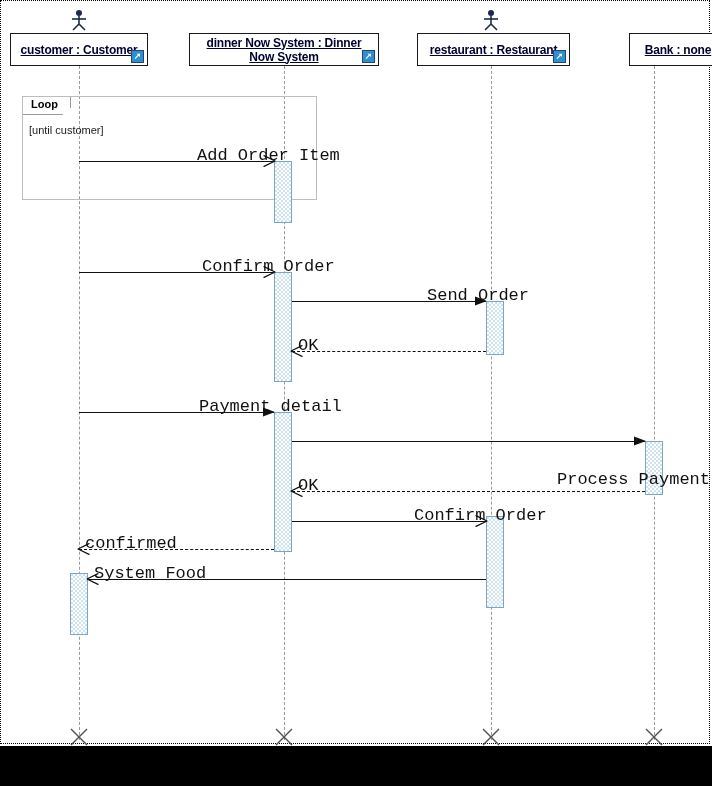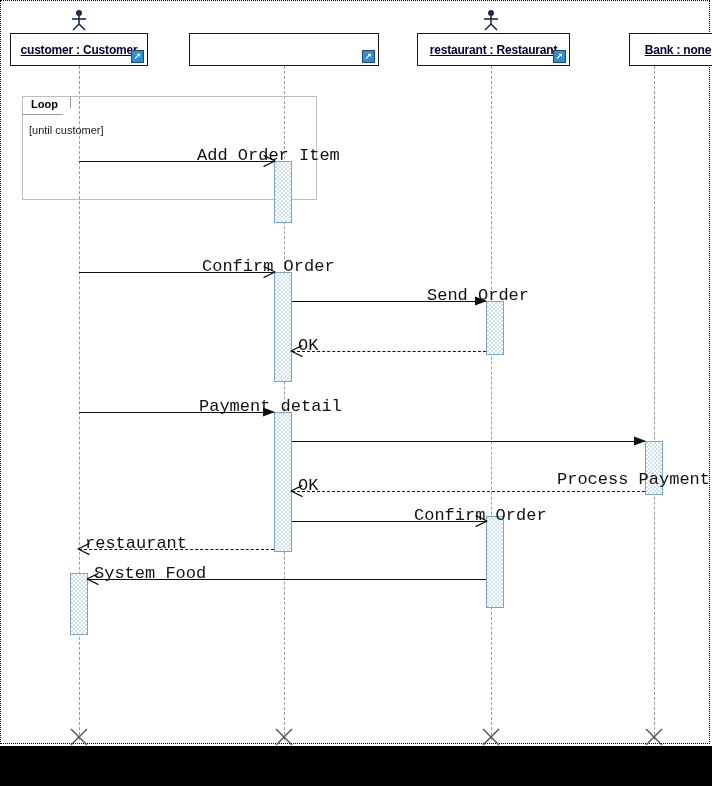--- a/index.html
+++ b/index.html
@@ -191,20 +191,22 @@
         <div class="badge">
           <svg width="11" height="11" viewBox="0 0 11 11">
             <rect x="0" y="0" width="11" height="11" fill="#2f8fd0"></rect>
             <path d="M3 7.6 L7.4 3.2" stroke="#ffffff" stroke-width="1.2"></path>
             <path d="M4.6 2.8 L7.9 2.8 L7.9 6.1 Z" fill="#ffffff"></path>
           </svg>
         </div>
       </div>
       <div class="lifeline" style="left: 284px; top: 66px; height: 674px;"></div>
       <div class="head" style="left: 189px; top: 33px; width: 190px; height: 33px;">
+        <div class="head-label">dinner Now System : Dinner
+Now System</div>
         <div class="badge">
           <svg width="11" height="11" viewBox="0 0 11 11">
             <rect x="0" y="0" width="11" height="11" fill="#2f8fd0"></rect>
             <path d="M3 7.6 L7.4 3.2" stroke="#ffffff" stroke-width="1.2"></path>
             <path d="M4.6 2.8 L7.9 2.8 L7.9 6.1 Z" fill="#ffffff"></path>
           </svg>
         </div>
       </div>
       <div class="lifeline" style="left: 491px; top: 66px; height: 674px;"></div>
       <div class="actor" style="left: 482px; top: 9px;">
@@ -303,21 +305,21 @@
           <polyline points="1,0.6 12,6 1,11.4" fill="none" stroke="#111111" stroke-width="1.2" stroke-linecap="round" stroke-linejoin="round"></polyline>
         </svg>
       </div>
       <div class="msg-label" style="top: 506px; left: 414px;">Confirm Order</div>
       <div class="msg-line dashed" style="left: 79px; top: 549px; width: 195px;"></div>
       <div class="arrowhead" style="left: 78px; top: 543px;">
         <svg width="12" height="12" viewBox="0 0 12 12">
           <polyline points="1,0.6 12,6 1,11.4" fill="none" stroke="#111111" stroke-width="1.2" stroke-linecap="round" stroke-linejoin="round" transform="translate(12,0) scale(-1,1)"></polyline>
         </svg>
       </div>
-      <div class="msg-label" style="top: 534px; left: 85px;">restaurant</div>
+      <div class="msg-label" style="top: 534px; left: 85px;">confirmed</div>
       <div class="msg-line" style="left: 88px; top: 579px; width: 398px;"></div>
       <div class="arrowhead" style="left: 87px; top: 573px;">
         <svg width="12" height="12" viewBox="0 0 12 12">
           <polyline points="1,0.6 12,6 1,11.4" fill="none" stroke="#111111" stroke-width="1.2" stroke-linecap="round" stroke-linejoin="round" transform="translate(12,0) scale(-1,1)"></polyline>
         </svg>
       </div>
       <div class="msg-label" style="top: 564px; left: 94px;">System Food</div>
     </div>
   <div id="layer-terminations">
       <div class="term-x" style="left: 70px; top: 728px;">

